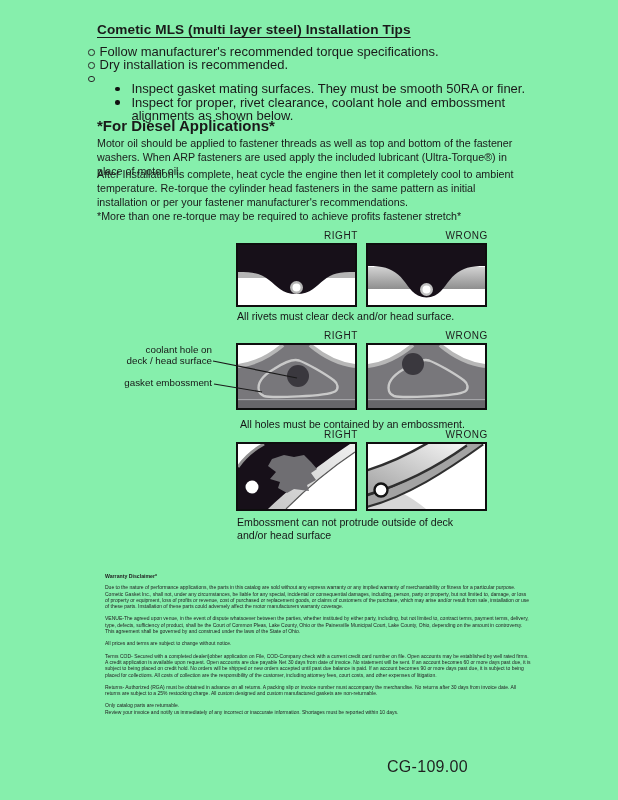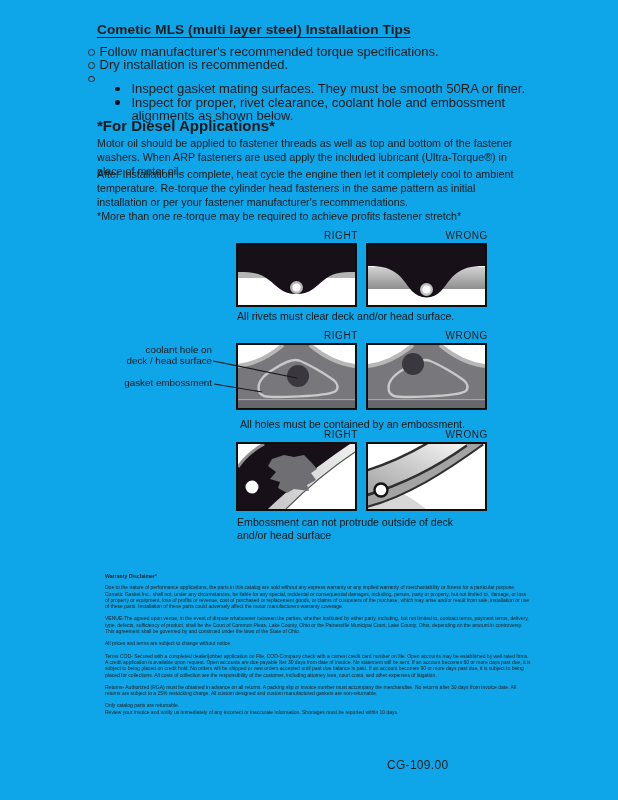--- a/index.html
+++ b/index.html
@@ -1,17 +1,17 @@
 <!DOCTYPE html>
 <html><head>
 <meta charset="utf-8">
 <style>
   html,body{margin:0;padding:0;background:#ffffff;}
   .page{
-    position:relative;width:618px;height:800px;margin:0 auto;background:#0ea5e9;
+    position:relative;width:618px;height:800px;margin:0 auto;background:#86efac;
     font-family:"Liberation Sans", sans-serif;color:#1a1a1a;overflow:hidden;
   }
   .abs{position:absolute;}
   
   .title{left:97px;top:22px;font-size:13.6px;font-weight:bold;text-decoration:underline;text-underline-offset:3px;letter-spacing:0.1px;}
   .bullets{left:88px;top:45px;font-size:13px;line-height:13.4px;width:440px;}
   .brow{display:flex;align-items:flex-start;}
   .bdot{flex:0 0 auto;width:4.5px;height:4.5px;border:1px solid #2a2a2a;border-radius:50%;margin:4px 5px 0 0;}
   .srow{display:flex;align-items:flex-start;margin-left:27px;gap:8px;}
   .sdot{flex:0 0 auto;width:4.5px;height:4.5px;background:#111;border-radius:50%;margin:4.5px 4px 0 0;}
@@ -28,21 +28,21 @@
   .p2{height:63px;}
   .p3{height:65px;}
   .cap{font-size:10.6px;color:#161616;white-space:pre-line;line-height:12.6px;}
   .ann{left:100px;width:112px;text-align:right;font-size:9.8px;line-height:11px;white-space:pre-line;color:#161616;}
   .leaders{left:0;top:330px;pointer-events:none;}
   
   .warranty{left:105px;top:573px;width:426px;font-size:5px;line-height:6.3px;color:#222;}
   .warranty .wh{font-weight:bold;margin:0 0 5px 0;font-size:5.2px;}
   .warranty p{margin:0 0 6px 0;}
   .warranty p.tight{margin-bottom:0;}
-  .footer-code{left:387px;top:758px;font-size:12px;letter-spacing:0.3px;color:#1f1f1f;}
+  .footer-code{left:387px;top:758px;font-size:16px;letter-spacing:0.3px;color:#1f1f1f;}
 </style>
 </head>
 <body>
 
 <div class="page">
 
   <div class="abs title">Cometic MLS (multi layer steel) Installation Tips</div>
 
   <div class="abs bullets">
     <div class="brow">

